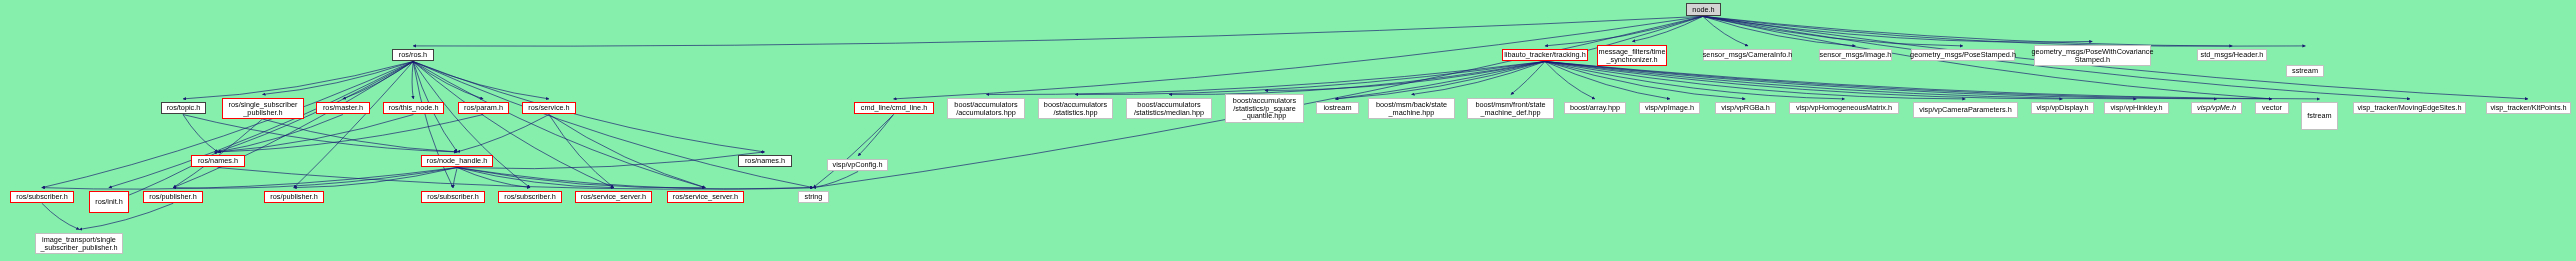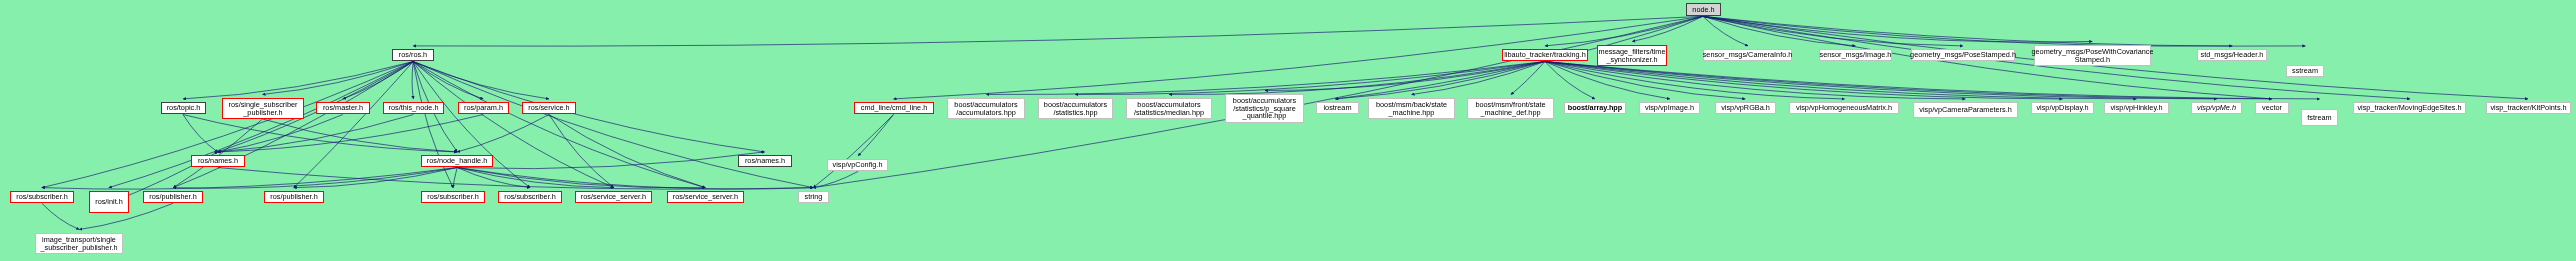--- a/index.html
+++ b/index.html
@@ -148,30 +148,30 @@
     <div class="node grey" style="left: 1126px; top: 98px; width: 86px; height: 21px;">boost/accumulators
 /statistics/median.hpp</div>
     <div class="node grey" style="left: 1225px; top: 94px; width: 79px; height: 29px;">boost/accumulators
 /statistics/p_square
 _quantile.hpp</div>
     <div class="node grey" style="left: 1316px; top: 102px; width: 43px; height: 12.3px;">iostream</div>
     <div class="node grey" style="left: 1368px; top: 98px; width: 87px; height: 21px;">boost/msm/back/state
 _machine.hpp</div>
     <div class="node grey" style="left: 1467px; top: 98px; width: 87px; height: 21px;">boost/msm/front/state
 _machine_def.hpp</div>
-    <div class="node grey" style="left: 1564px; top: 102px; width: 62px; height: 12.3px; font-weight: bold;">boost/array.hpp</div>
+    <div class="node grey" style="left: 1564px; top: 102px; width: 62px; height: 12.3px;">boost/array.hpp</div>
     <div class="node grey" style="left: 1639px; top: 102px; width: 61px; height: 12.3px;">visp/vpImage.h</div>
     <div class="node grey" style="left: 1715px; top: 102px; width: 61px; height: 12.3px;">visp/vpRGBa.h</div>
     <div class="node grey" style="left: 1789px; top: 102px; width: 110px; height: 12.3px;">visp/vpHomogeneousMatrix.h</div>
     <div class="node grey" style="left: 1913px; top: 102px; width: 105px; height: 16px;">visp/vpCameraParameters.h</div>
     <div class="node grey" style="left: 2031px; top: 102px; width: 63px; height: 12.3px;">visp/vpDisplay.h</div>
     <div class="node grey" style="left: 2104px; top: 102px; width: 65px; height: 12.3px;">visp/vpHinkley.h</div>
     <div class="node grey" style="left: 2191px; top: 102px; width: 51px; height: 12.3px; font-style: italic;">visp/vpMe.h</div>
     <div class="node grey" style="left: 2255px; top: 102px; width: 34px; height: 12.3px;">vector</div>
-    <div class="node grey" style="left: 2301px; top: 109px; width: 37px; height: 17px;">fstream</div>
+    <div class="node grey" style="left: 2301px; top: 102px; width: 37px; height: 28px;">fstream</div>
     <div class="node grey" style="left: 2353px; top: 102px; width: 113px; height: 12.3px;">visp_tracker/MovingEdgeSites.h</div>
     <div class="node grey" style="left: 2486px; top: 102px; width: 85px; height: 12.3px;">visp_tracker/KltPoints.h</div>
     <div class="node red" style="left: 191px; top: 155px; width: 54px; height: 12.3px;">ros/names.h</div>
     <div class="node red" style="left: 421px; top: 155px; width: 72px; height: 12.3px;">ros/node_handle.h</div>
     <div class="node dark" style="left: 738px; top: 155px; width: 54px; height: 12.3px;">ros/names.h</div>
     <div class="node grey" style="left: 827px; top: 159px; width: 61px; height: 12.3px;">visp/vpConfig.h</div>
     <div class="node red" style="left: 10px; top: 191px; width: 64px; height: 12.3px;">ros/subscriber.h</div>
     <div class="node red" style="left: 89px; top: 191px; width: 40px; height: 22px;">ros/init.h</div>
     <div class="node red" style="left: 143px; top: 191px; width: 60px; height: 12.3px;">ros/publisher.h</div>
     <div class="node red" style="left: 264px; top: 191px; width: 60px; height: 12.3px;">ros/publisher.h</div>

